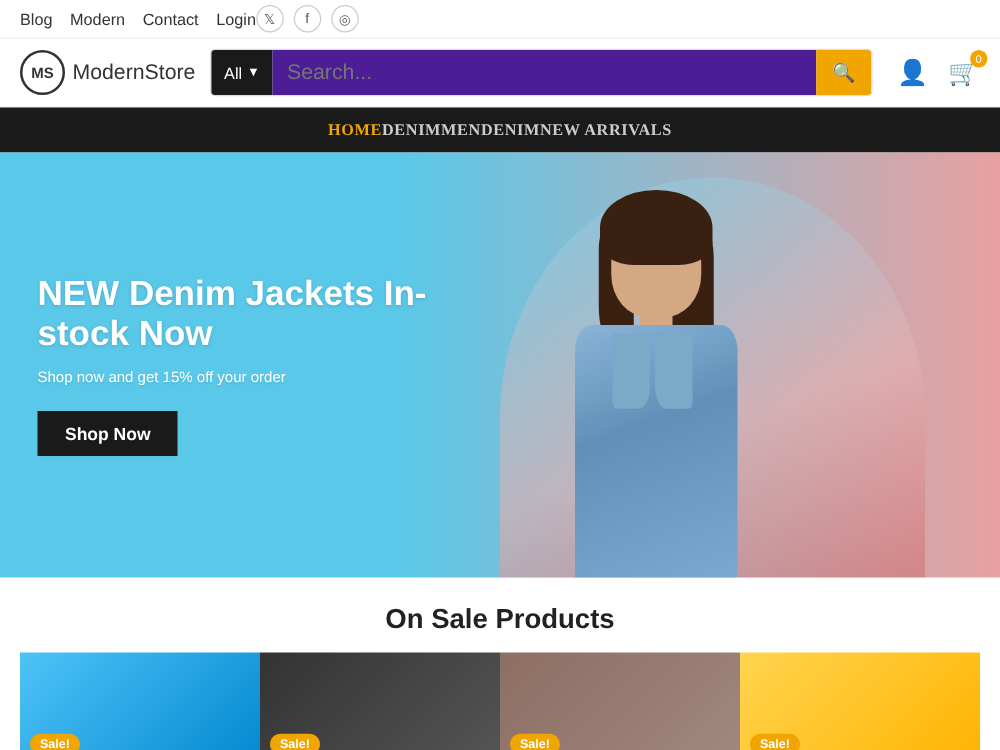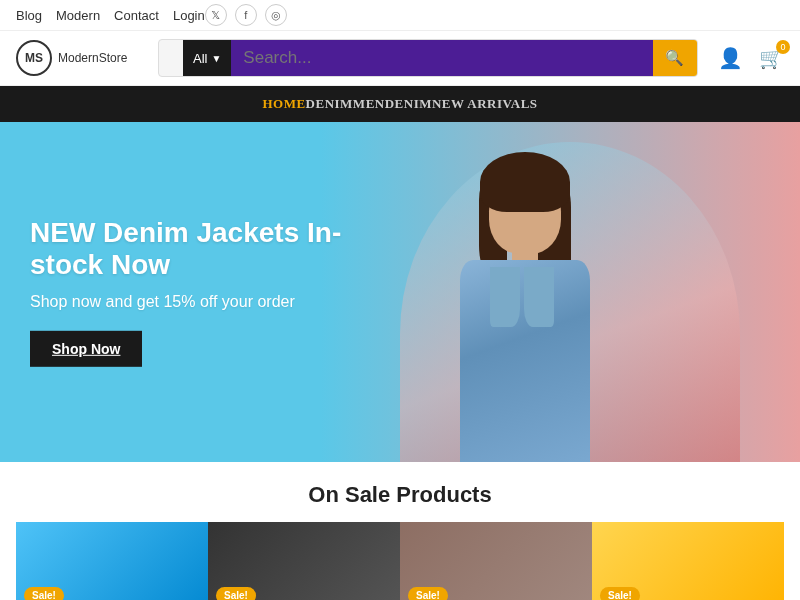--- a/index.html
+++ b/index.html
@@ -48,34 +48,33 @@
     .logo-circle {
       width: 36px; height: 36px;
       border: 2px solid #333;
       border-radius: 50%;
       display: flex; align-items: center; justify-content: center;
       font-size: 12px;
       font-weight: bold;
       color: #333;
     }
     .logo-text {
-      font-size: 12px;
+      font-size: 17px;
       font-weight: bold;
       color: #333;
     }
     .logo-text span { font-weight: normal; }
     .search-bar {
       display: flex;
       flex: 1;
       align-items: center;
       border: 1px solid #ddd;
       border-radius: 4px;
       overflow: hidden;
       background: #f5f5f5;
-      padding-left: 24px;
     }
     .search-category {
       display: flex;
       align-items: center;
       gap: 4px;
       padding: 0 10px;
       height: 36px;
       background: #1a1a1a;
       color: #fff;
       font-size: 13px;
@@ -164,34 +163,33 @@
       max-width: 320px;
     }
     .hero-title {
       font-size: 28px;
       font-weight: 800;
       color: #fff;
       line-height: 1.15;
       text-shadow: 0 1px 3px rgba(0,0,0,0.15);
     }
     .hero-subtitle {
-      font-size: 16px;
+      font-size: 12px;
       color: #fff;
       margin: 12px 0 20px 0;
       text-shadow: 0 1px 2px rgba(0,0,0,0.1);
     }
     .hero-btn {
       background: #1a1a1a;
       color: #fff;
       border: none;
       padding: 10px 22px;
       font-size: 14px;
       font-weight: 600;
       cursor: pointer;
-      text-decoration: underline;
     }
     
     .hero-overlay {
       position: absolute;
       right: 60px;
       top: 20px;
       width: 340px;
       height: 320px;
       background: linear-gradient(160deg, #7ecfe8 0%, #e8b0b0 60%, #d07070 100%);
       border-radius: 50% 50% 0 0 / 60% 60% 0 0;

